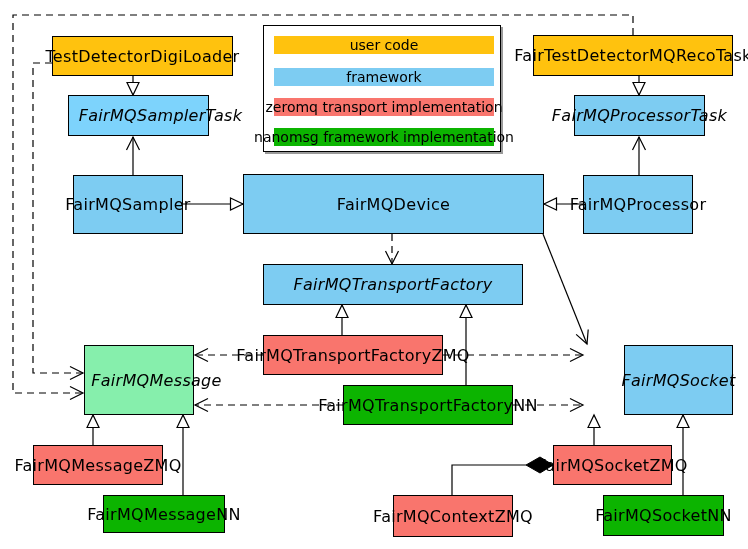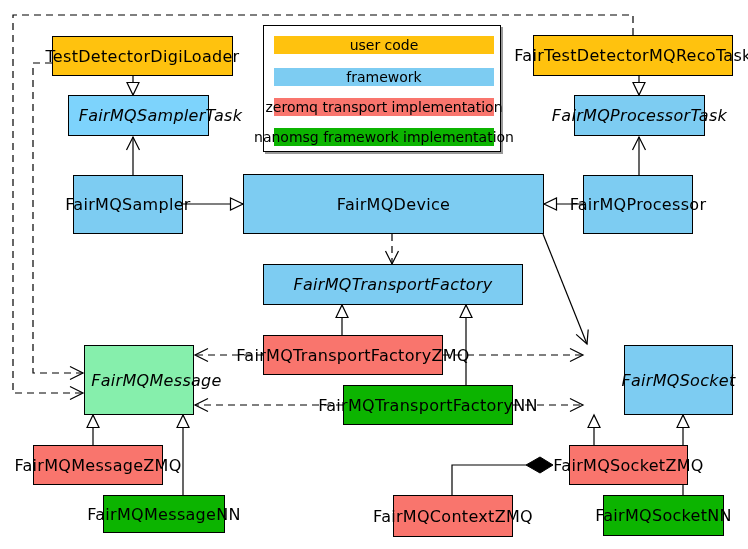--- a/index.html
+++ b/index.html
@@ -73,21 +73,21 @@
   <div class="node" style="left: 243px; top: 174px; width: 301px; height: 60px; background: rgb(125, 204, 242);">FairMQDevice</div>
   <div class="node" style="left: 583px; top: 175px; width: 110px; height: 59px; background: rgb(125, 204, 242);">FairMQProcessor</div>
   <div class="node abstract" style="left: 263px; top: 264px; width: 260px; height: 41px; background: rgb(125, 204, 242);">FairMQTransportFactory</div>
   <div class="node" style="left: 263px; top: 335px; width: 180px; height: 40px; background: rgb(249, 117, 109);">FairMQTransportFactoryZMQ</div>
   <div class="node" style="left: 343px; top: 385px; width: 170px; height: 40px; background: rgb(12, 180, 0);">FairMQTransportFactoryNN</div>
   <div class="node abstract" style="left: 84px; top: 345px; width: 110px; height: 70px; background: #86efac; padding-left: 35px;">FairMQMessage</div>
   <div class="node abstract" style="left: 584px; top: 345px; width: 109px; height: 70px; background: rgb(125, 204, 242); margin-left: 40px;">FairMQSocket</div>
   <div class="node" style="left: 33px; top: 445px; width: 130px; height: 40px; background: rgb(249, 117, 109);">FairMQMessageZMQ</div>
   <div class="node" style="left: 103px; top: 495px; width: 122px; height: 38px; background: rgb(12, 180, 0);">FairMQMessageNN</div>
   <div class="node" style="left: 393px; top: 495px; width: 120px; height: 42px; background: rgb(249, 117, 109);">FairMQContextZMQ</div>
-  <div class="node" style="left: 553px; top: 445px; width: 119px; height: 40px; background: rgb(249, 117, 109); margin-left: 16px;">FairMQSocketZMQ</div>
+  <div class="node" style="left: 553px; top: 445px; width: 119px; height: 40px; background: rgb(249, 117, 109);">FairMQSocketZMQ</div>
   <div class="node" style="left: 603px; top: 495px; width: 121px; height: 41px; background: rgb(12, 180, 0);">FairMQSocketNN</div>
 
   <div class="legend">
     <div class="legend-item" style="top: 10px; background: rgb(255, 194, 14);">user code</div>
     <div class="legend-item" style="top: 42px; background: rgb(125, 204, 242);">framework</div>
     <div class="legend-item" style="top: 72px; background: rgb(249, 117, 109);">zeromq transport implementation</div>
     <div class="legend-item" style="top: 102px; background: rgb(12, 180, 0);">nanomsg framework implementation</div>
   </div>
 
 </div>

